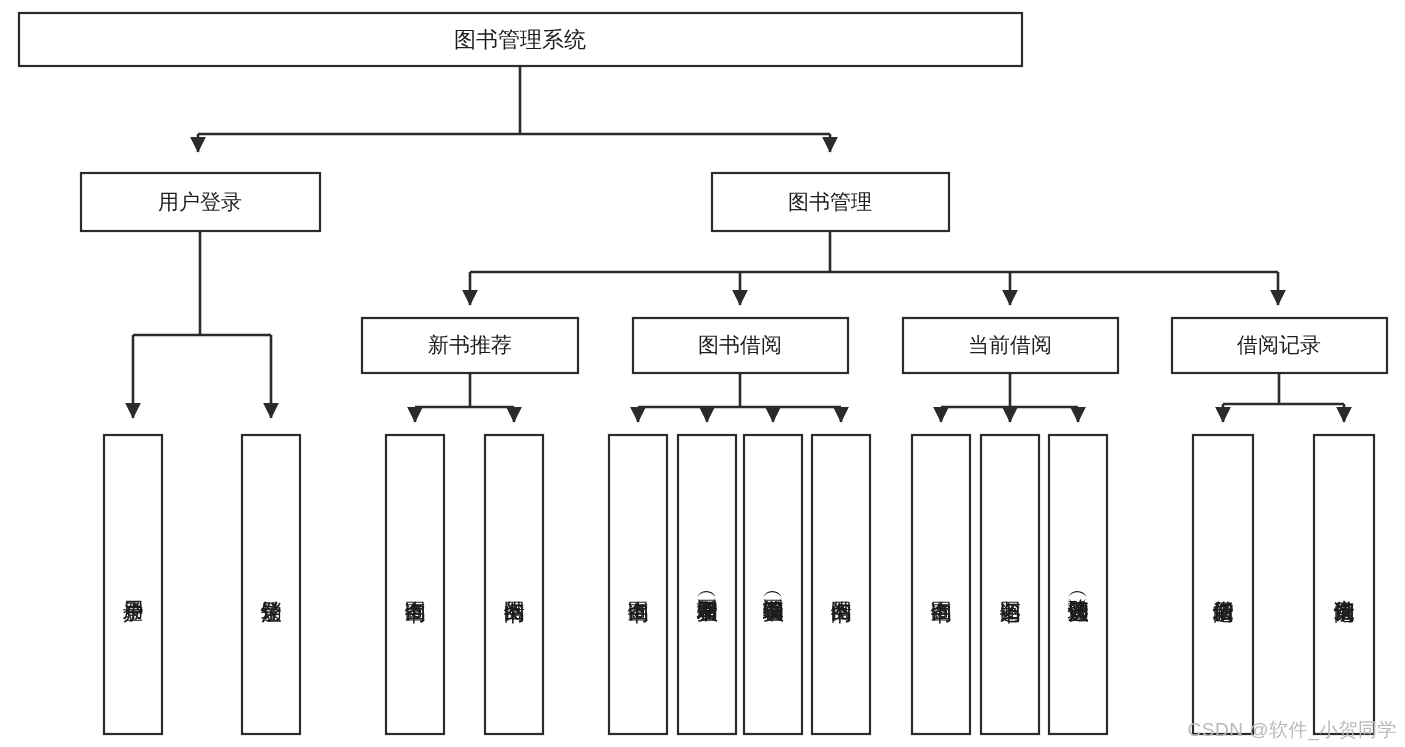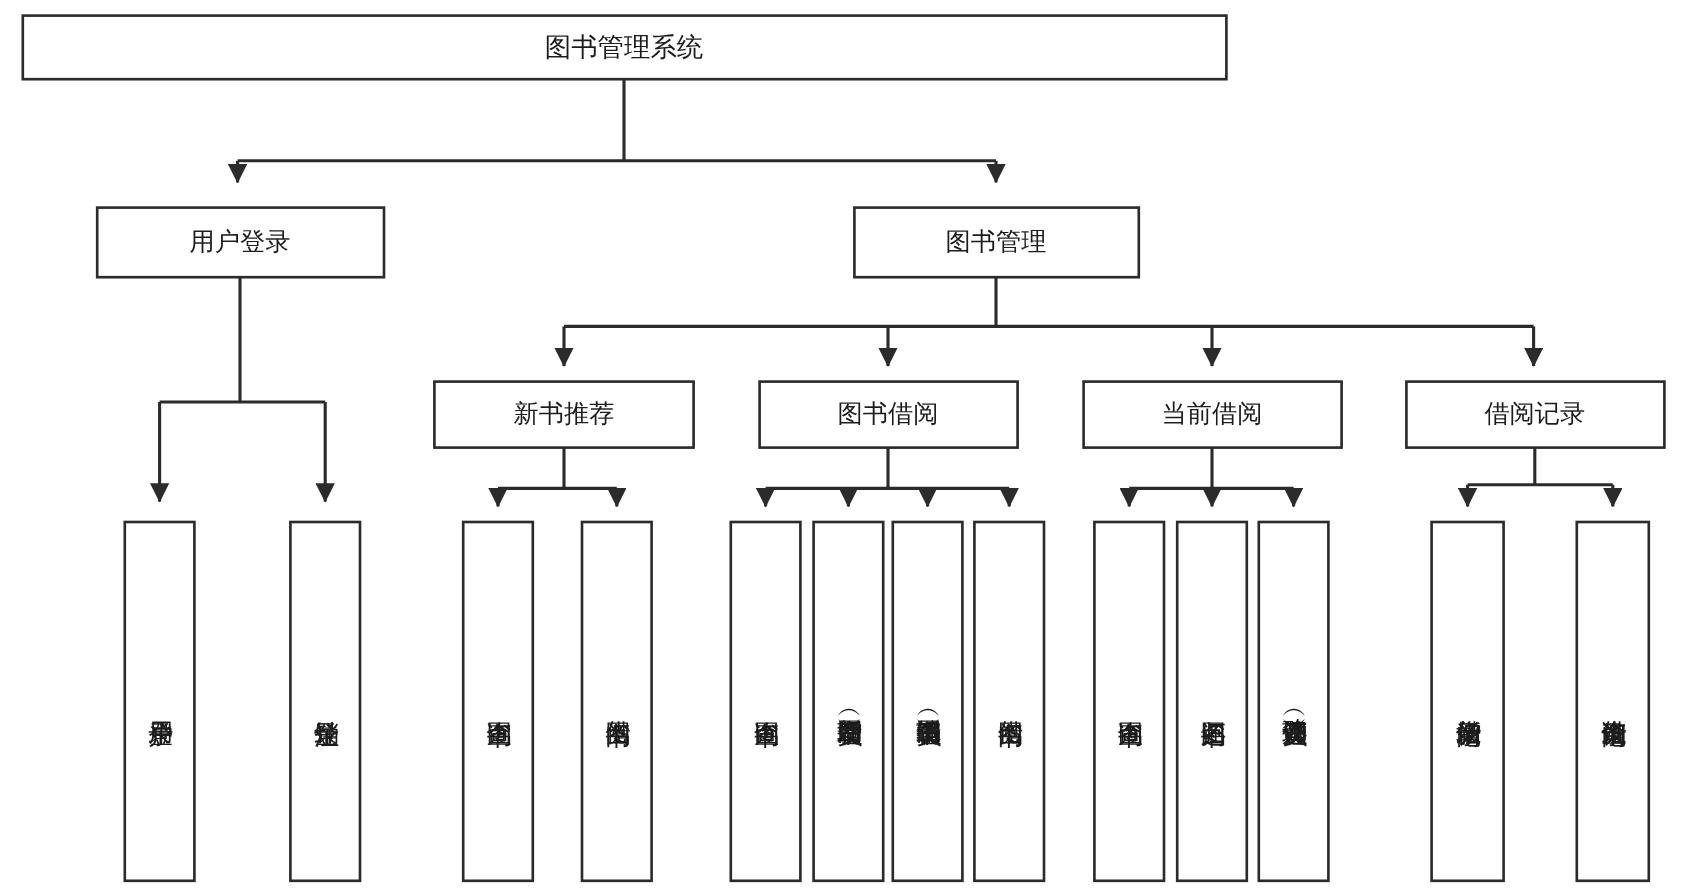--- a/index.html
+++ b/index.html
@@ -187,13 +187,14 @@
   <div class="leaf-label" style="left:744px; top:435px; width:58px; height:299px;">编辑图书（管理员）</div>
   <div class="leaf-label" style="left:812px; top:435px; width:58px; height:299px;">借阅图书</div>
 
   <div class="leaf-label" style="left:912px; top:435px; width:58px; height:299px;">查询图书</div>
   <div class="leaf-label" style="left:981px; top:435px; width:58px; height:299px;">归还图书</div>
   <div class="leaf-label" style="left:1049px; top:435px; width:58px; height:299px;">确认归还（管理员）</div>
 
   <div class="leaf-label" style="left:1193px; top:435px; width:60px; height:299px;">新增借阅记录</div>
   <div class="leaf-label" style="left:1314px; top:435px; width:60px; height:299px;">查询借阅记录</div>
 
+  <div class="watermark">CSDN @软件_小贺同学</div>
 </div>
 
 </body></html>

